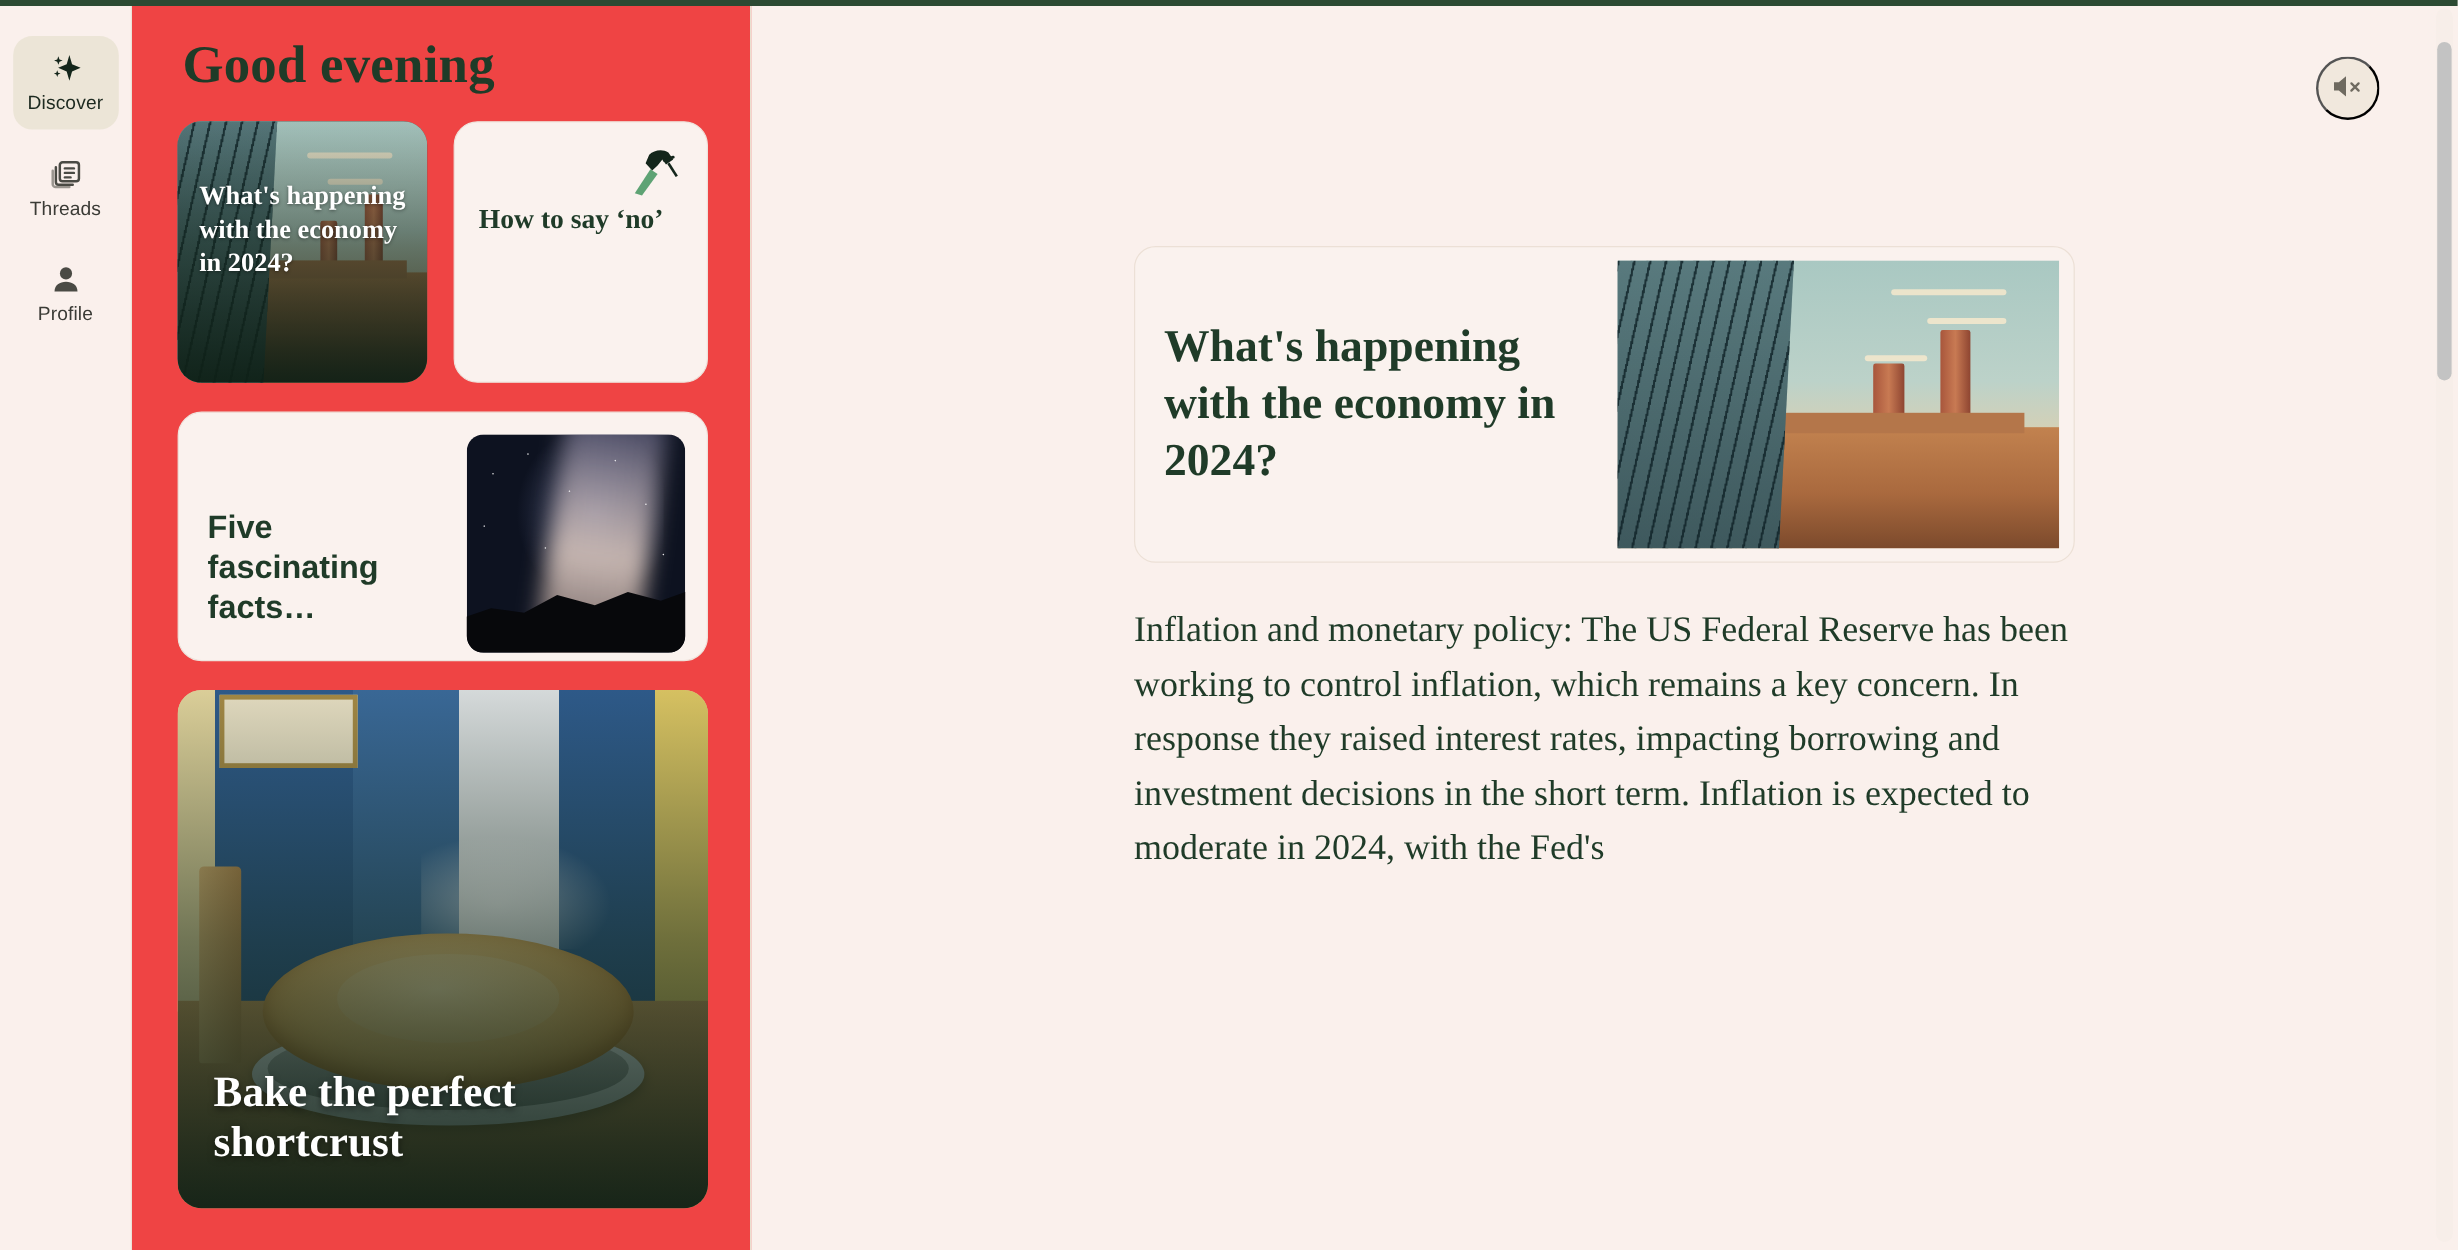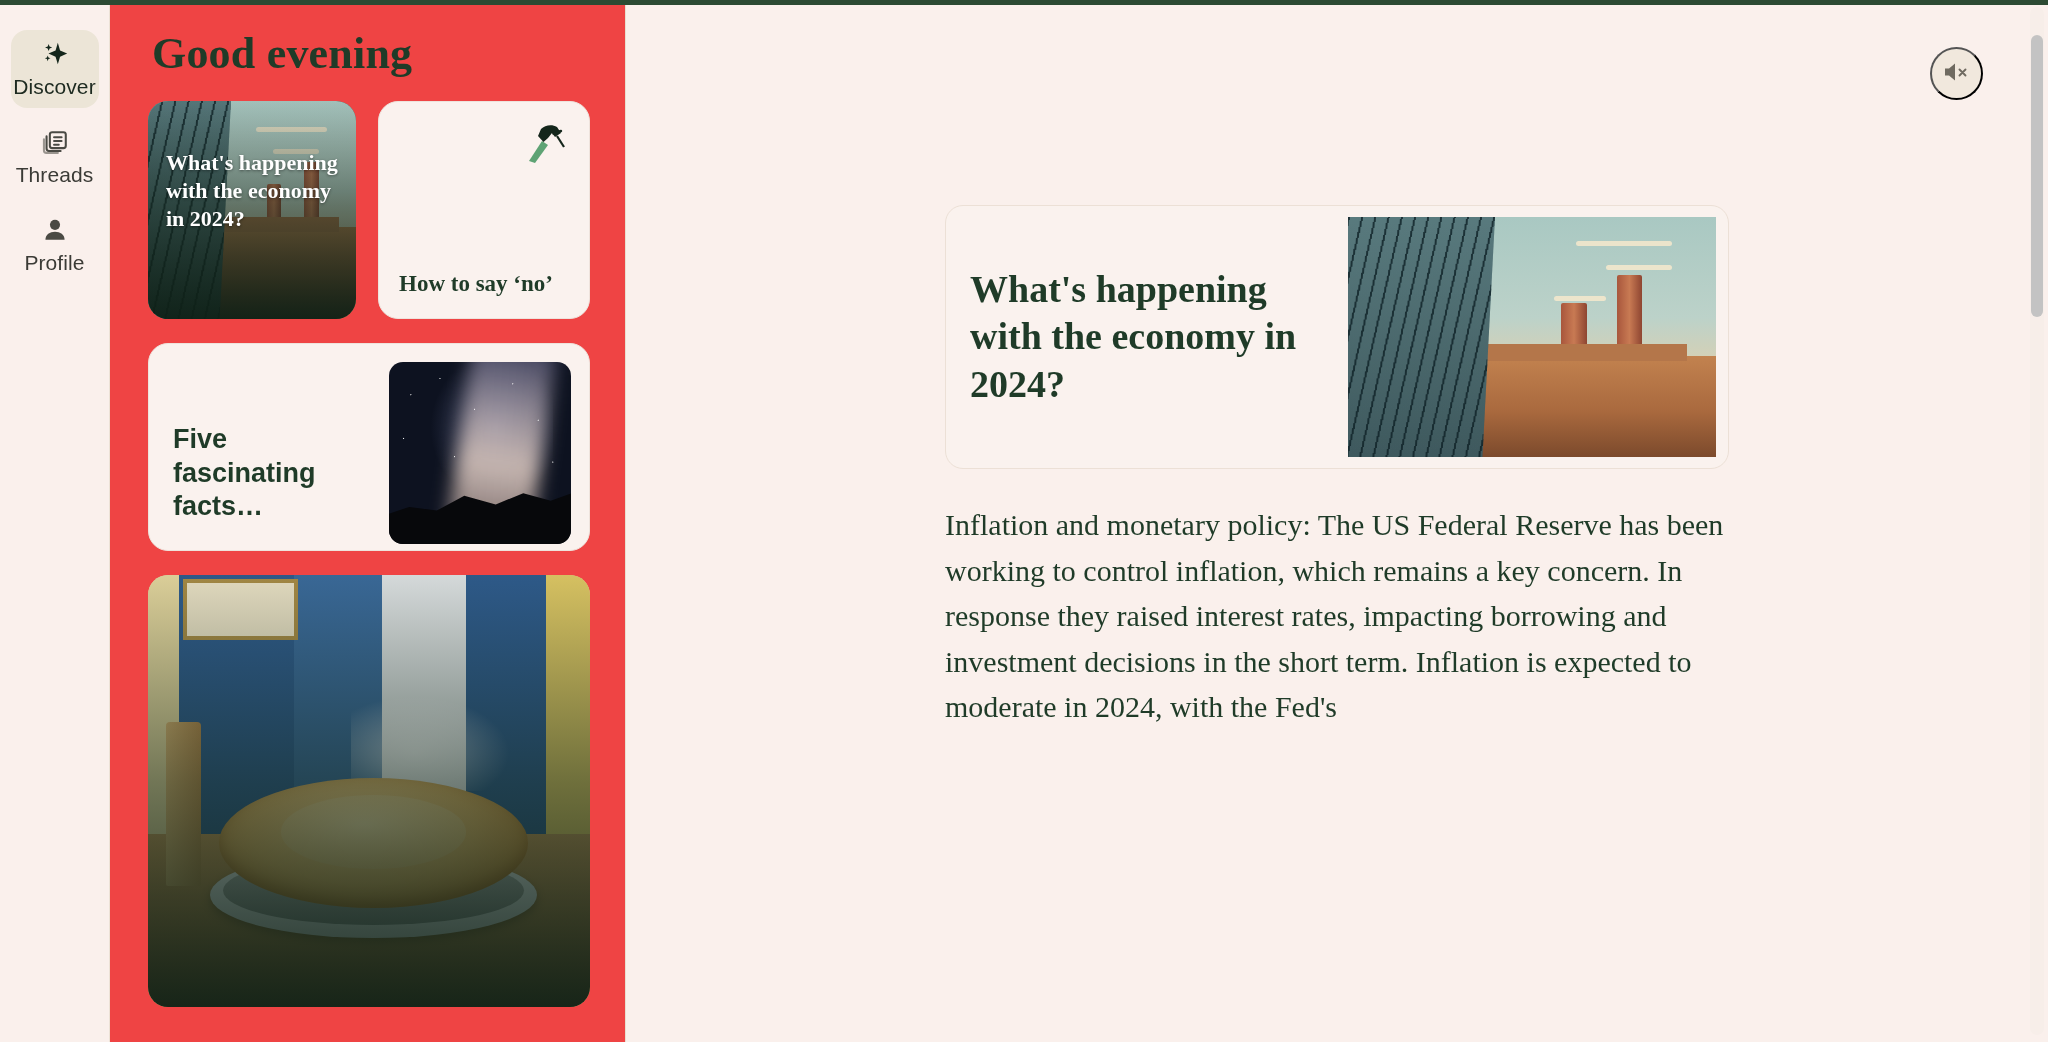--- a/index.html
+++ b/index.html
@@ -32,21 +32,21 @@
   }
   .rail-item {
     width: 88px; height: 78px;
     display: flex; flex-direction: column; align-items: center;
     justify-content: center; gap: 6px;
     border-radius: 16px;
     cursor: pointer;
   }
   .rail-item.active { background: #ece5d7; }
   .rail-label {
-    font-size: 21px; color: #3b3b36; letter-spacing: .1px;
+    font-size: 16px; color: #3b3b36; letter-spacing: .1px;
     font-family: "Liberation Sans", sans-serif;
   }
   .rail-item.active .rail-label { color: #1d2a20; font-weight: 400; }
   .rail-ico { width: 30px; height: 30px; display:block; }
 
   
   .discover {
     width: 516px; flex: 0 0 516px; height: 1042px;
     background: #ef4444;
     padding: 0 38px;
@@ -78,21 +78,21 @@
     font-size: 22px; line-height: 1.28; color: #fff;
     font-weight: 700; z-index: 3;
     text-shadow: 0 1px 3px rgba(0,0,0,.45);
   }
 
   
   .card-sayno {
     width: 212px; height: 218px; flex: 0 0 212px;
     background: #faf2ee; border: 1px solid #eee3dc;
     display: flex; flex-direction: column;
-    justify-content: space-between; padding: 18px 20px 20px;
+    padding: 18px 20px 20px;
   }
   .card-sayno .ico-wrap { align-self: flex-end; }
   .card-sayno .title {
     font-family: "Liberation Serif", serif;
     font-size: 23px; color: #1f3b28; line-height: 1.2;
   }
 
   
   .card-facts {
     width: 442px; height: 208px;
@@ -414,20 +414,21 @@
           <div class="counter"></div>
           <div class="grinder"></div>
           <div class="steam"></div>
           <div class="pie-plate"></div>
           <div class="pie-tin"></div>
           <div class="pie"></div>
           <div class="pie-inner"></div>
         </div>
       </div>
       <div class="gradient-dark"></div>
+      <h2 class="title">Bake the perfect shortcrust</h2>
     </article>
   </section>
 
   <section class="main">
 
     <button class="mute-btn">
       <span>
         <svg viewBox="0 0 30 24" width="30" height="24" aria-hidden="true">
           <path d="M3 8.5 H7 L13 3.5 V20.5 L7 15.5 H3 Z" fill="#6f6a60"></path>
           <path d="M17.5 9.5 L23.5 15.5 M23.5 9.5 L17.5 15.5" stroke="#6f6a60" stroke-width="1.9" stroke-linecap="round"></path>

